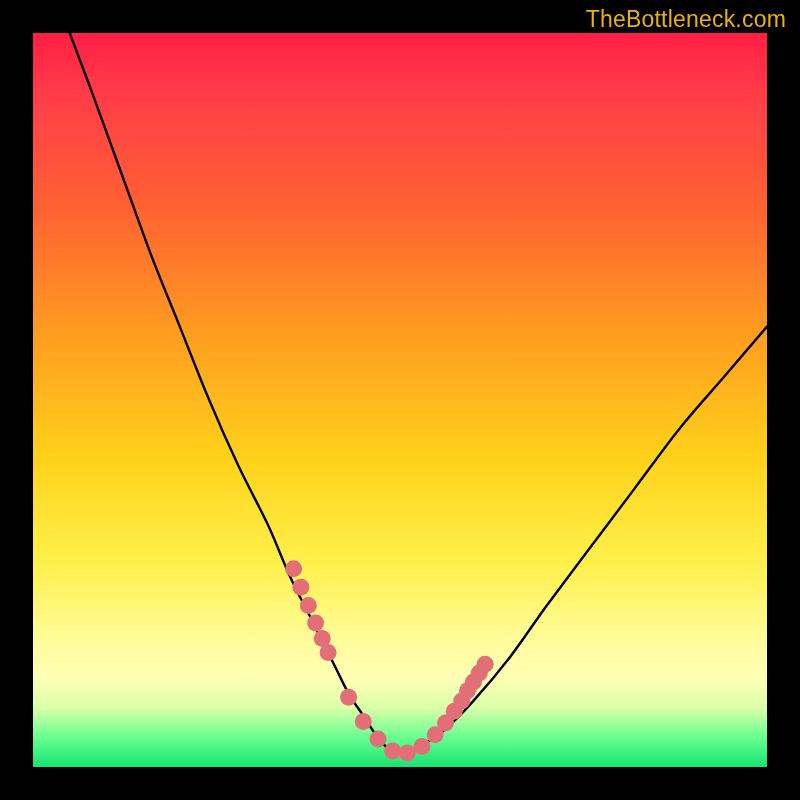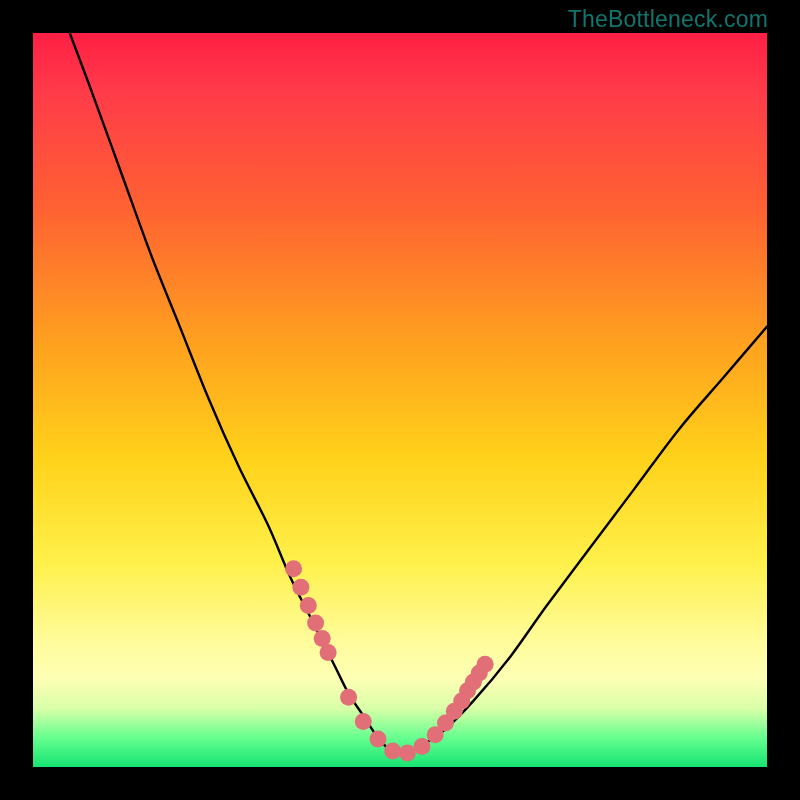--- a/index.html
+++ b/index.html
@@ -37,22 +37,22 @@
       #fffc9c 83%,
       #fdffb4 88%,
       #d9ffa8 92%,
       #66ff8f 96%,
       #16e472 100%
     );
   }
   .watermark {
     position: absolute;
     top: 6px;
-    right: 32px;
-    color: #0f766e;
+    right: 14px;
+    color: #eab308;
     font-size: 23px;
     font-weight: 500;
     letter-spacing: 0.2px;
   }
   svg.curve {
     position: absolute;
     left: 0;
     top: 0;
     width: 734px;
     height: 734px;

